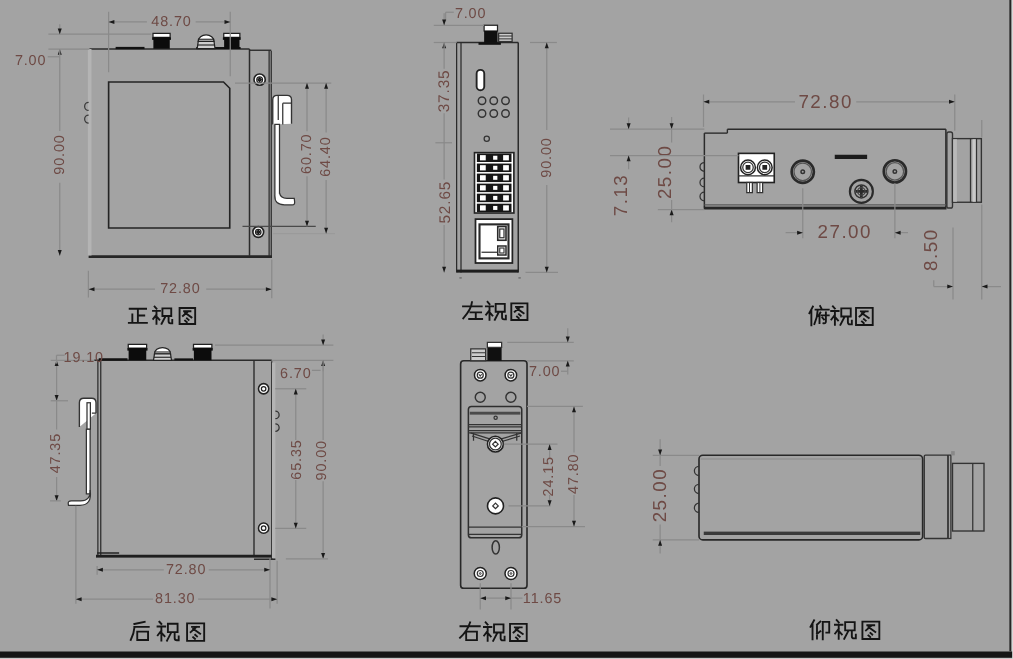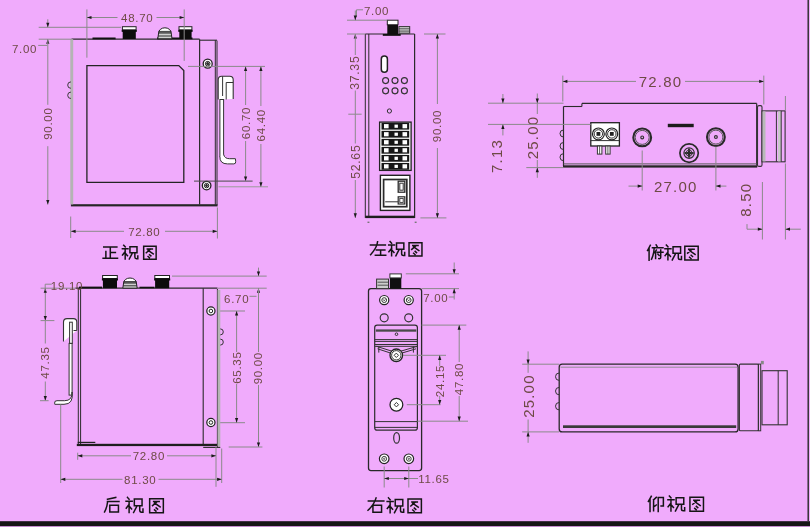--- a/index.html
+++ b/index.html
@@ -1,14 +1,14 @@
 <!DOCTYPE html>
 <html><head><meta charset="utf-8"><style>
 html,body{margin:0;padding:0;background:#ffffff;}
-#wrap{position:relative;width:810px;height:527px;overflow:hidden;background:#f0abfc;}
+#wrap{position:relative;width:810px;height:527px;overflow:hidden;background:#a3a3a3;}
 </style></head><body>
 <div id="wrap"><svg width="810" height="527" viewBox="0 0 810 527">
       <line x1="808.2" y1="0" x2="808.2" y2="521" stroke="#262626" stroke-width="1.4"></line>
       <rect x="0" y="521.2" width="810" height="5.0" fill="#161616" stroke="none"></rect>
       <line x1="71.5" y1="39.2" x2="199.6" y2="39.2" stroke="#2b2b2b" stroke-width="1.2"></line>
       <line x1="199.6" y1="39.2" x2="199.6" y2="204.6" stroke="#2b2b2b" stroke-width="1.2"></line>
       <rect x="70.9" y="204.2" width="146.7" height="2.2" fill="#262626" stroke="none"></rect>
       <rect x="70.3" y="39.2" width="2.9" height="165.2" fill="#b4b4b4" stroke="none"></rect>
       <path d="M70.9,81.9 A3.1,3.1 0 0 0 70.9,88.3" stroke="#3a3a3a" stroke-width="1.0" fill="none"></path>
       <path d="M70.9,92.1 A3.1,3.1 0 0 0 70.9,98.5" stroke="#3a3a3a" stroke-width="1.0" fill="none"></path>

